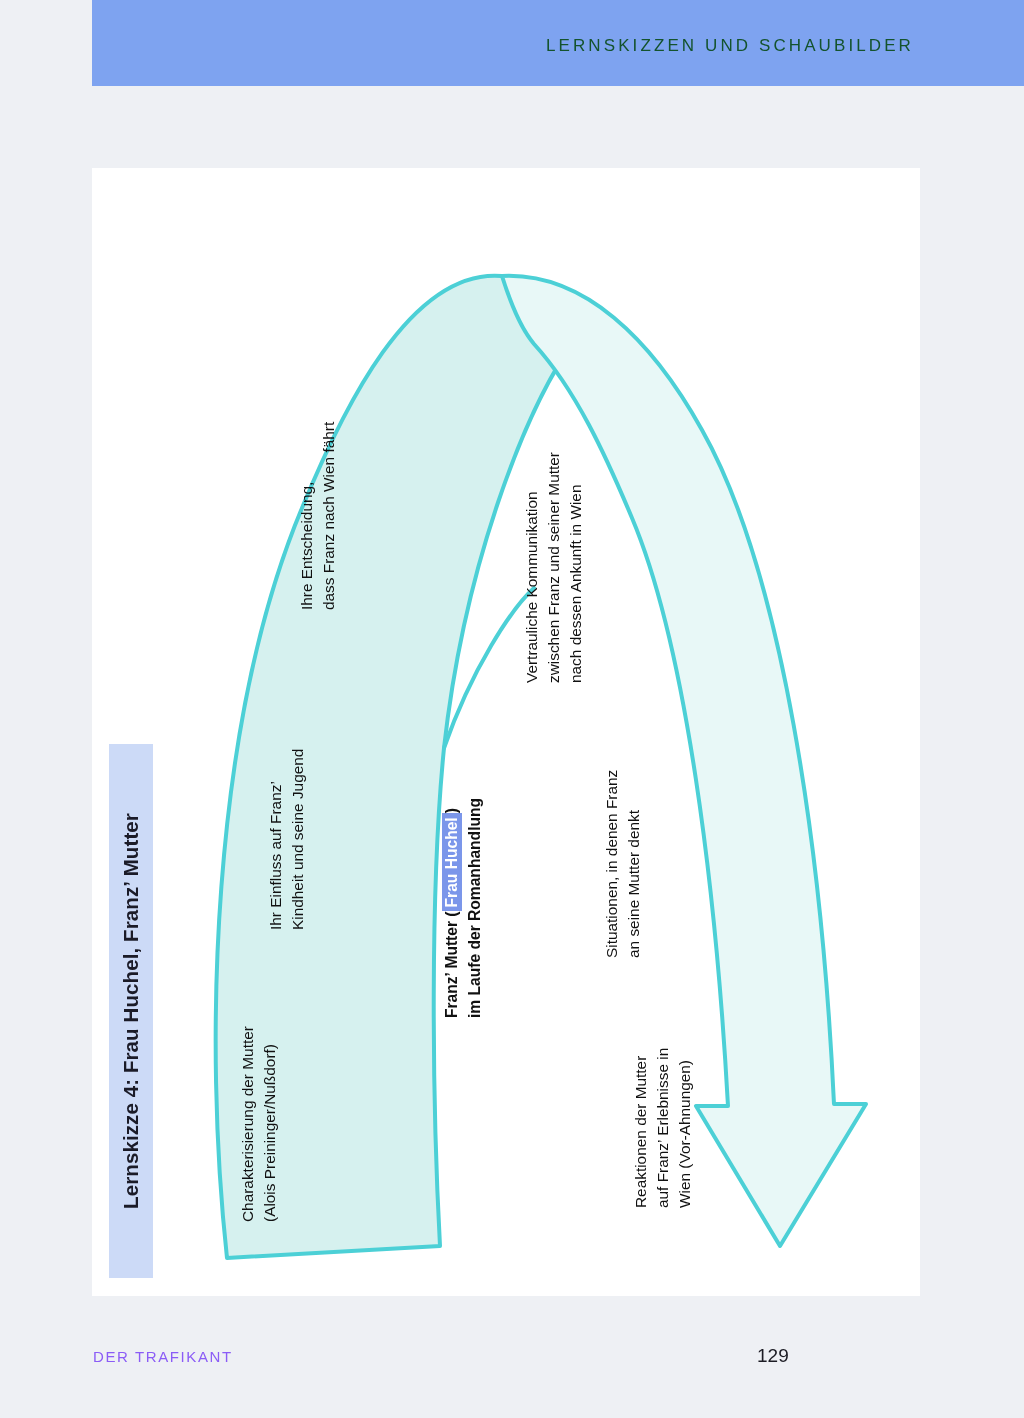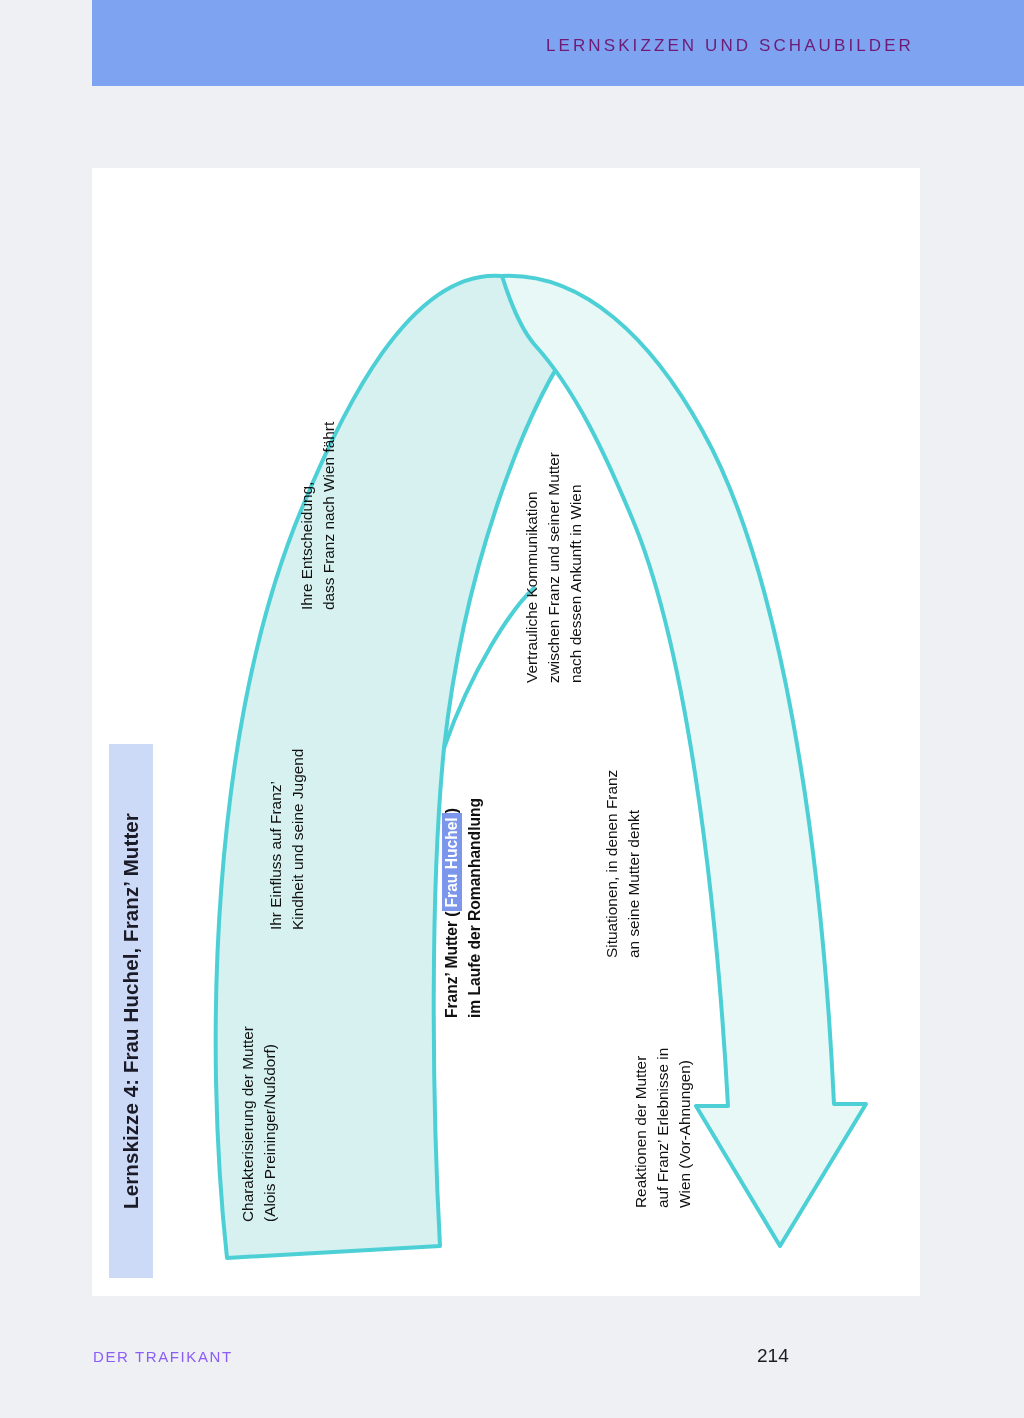--- a/index.html
+++ b/index.html
@@ -22,21 +22,21 @@
     left: 92px;
     top: 0;
     width: 932px;
     height: 86px;
     background: #7ea3f0;
   }
   .header-title {
     position: absolute;
     right: 110px;
     top: 36px;
-    color: #701a75;
+    color: #14532d;
     font-size: 17px;
     letter-spacing: 3.1px;
     font-weight: 400;
     white-space: nowrap;
   }
 
   
   .card {
     position: absolute;
     left: 92px;
@@ -211,13 +211,13 @@
 <div class="center-label">
   <span class="ln"><span>Franz’ Mutter (</span><span class="hl">Frau Huchel</span><span>)</span></span>
   <span class="ln">im Laufe der Romanhandlung</span>
 </div>
 
 <div class="title-band">
   <div class="title-band-text">Lernskizze 4: Frau Huchel, Franz’ Mutter</div>
 </div>
 
 <div class="footer-left">DER TRAFIKANT</div>
-<div class="footer-page">214</div>
+<div class="footer-page">129</div>
 
 </body></html>

